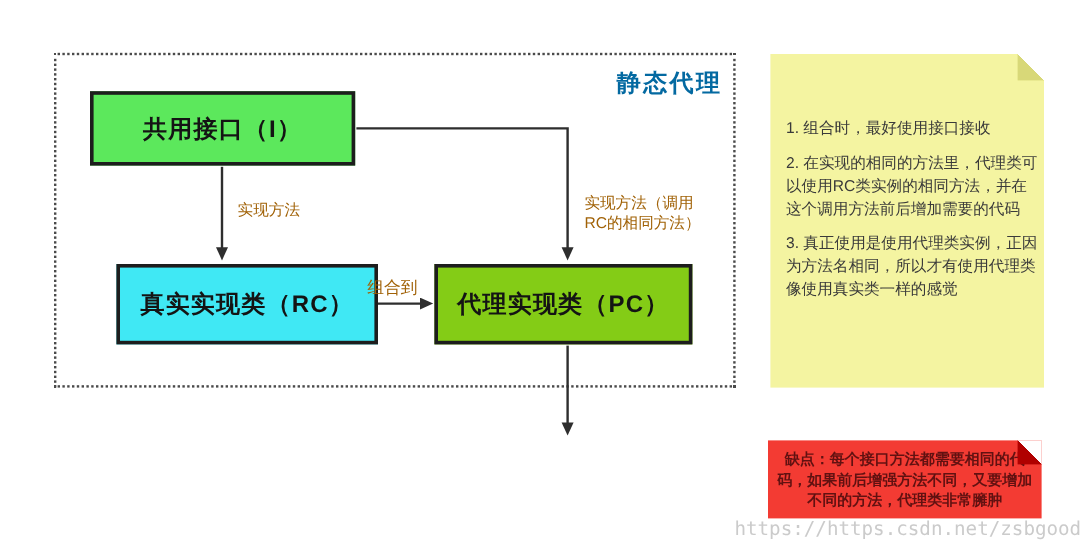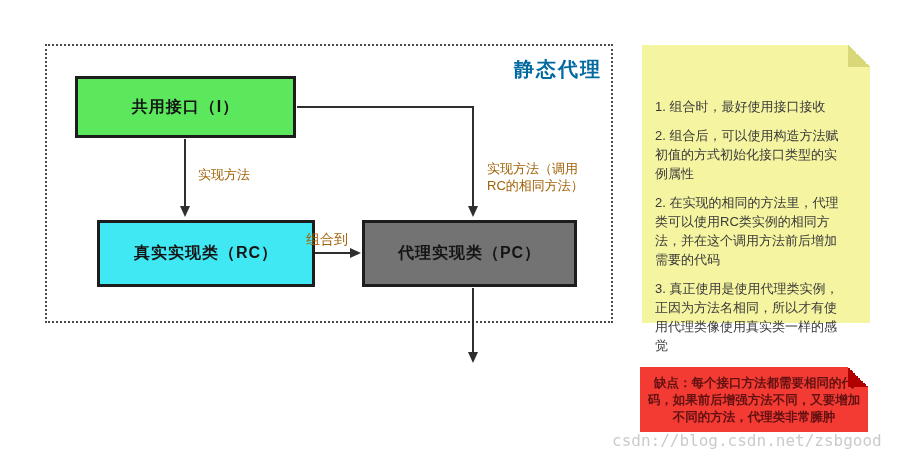--- a/index.html
+++ b/index.html
@@ -40,28 +40,28 @@
   }
   
   .node {
     position: absolute;
     display: flex;
     align-items: center;
     justify-content: center;
     border: 3px solid #1d1d1d;
     box-sizing: border-box;
     font-weight: 700;
-    font-size: 16px;
+    font-size: 20px;
     color: #141414;
     letter-spacing: 1px;
     text-align: center;
   }
   .node-interface { left: 75px; top: 76px;  width: 221px; height: 62px; background: #5ce85c; }
   .node-real      { left: 75px; top: 220px; width: 218px; height: 67px; background: #40e8f4; margin-left: 22px; }
-  .node-proxy     { left: 362px; top: 220px; width: 215px; height: 67px; background: #737373; }
+  .node-proxy     { left: 362px; top: 220px; width: 215px; height: 67px; background: #84cc16; }
   .node-use       { left: 363px; top: 366px; width: 220px; height: 63px; background: #f4f416; font-size: 19px; }
   
   .edge-label {
     position: absolute;
     font-size: 13px;
     color: #a16207;
   }
   .lbl-implement { left: 198px; top: 166px; }
   .lbl-implement-call {
     left: 487px; top: 160px;
@@ -69,21 +69,21 @@
     line-height: 17px;
     white-space: pre-line;
   }
   .lbl-compose { left: 303px; top: 231px; width: 48px; text-align: center; font-size: 14px; }
   
   .note { position: absolute; box-sizing: border-box; }
   .note-tips {
     left: 642px; top: 45px;
     width: 228px; height: 278px;
     background: #f4f4a1;
-    padding: 52px 23px 0 13px;
+    padding: 52px 4px 0 13px;
     font-size: 13px;
     line-height: 19px;
     color: #3a3a3a;
   }
   .note-tips p { margin: 0 0 10px 0; }
   .fold {
     position: absolute;
     top: 0; right: 0;
     width: 22px; height: 22px;
   }
@@ -143,25 +143,24 @@
   </div>
 
   <div class="edge-label lbl-implement">实现方法</div>
   <div class="edge-label lbl-implement-call">实现方法（调用
 RC的相同方法）</div>
   <div class="edge-label lbl-compose">组合到</div>
 
   <div class="note note-tips">
     <div class="fold fold-yellow"></div>
     <p>1. 组合时，最好使用接口接收</p>
-    <p>2. 组合后，可以使用构造方法赋初值的方式初始化接口类型的实例属性</p>
     <p>2. 在实现的相同的方法里，代理类可以使用RC类实例的相同方法，并在这个调用方法前后增加需要的代码</p>
     <p>3. 真正使用是使用代理类实例，正因为方法名相同，所以才有使用代理类像使用真实类一样的感觉</p>
   </div>
 
   <div class="note note-drawback">
     <div class="fold fold-red"></div>
     <span>缺点：每个接口方法都需要相同的代码，如果前后增强方法不同，又要增加不同的方法，代理类非常臃肿</span>
   </div>
 
-  <div class="watermark">csdn://blog.csdn.net/zsbgood</div>
+  <div class="watermark">https://https.csdn.net/zsbgood</div>
 
 </div>
 
 </body></html>

